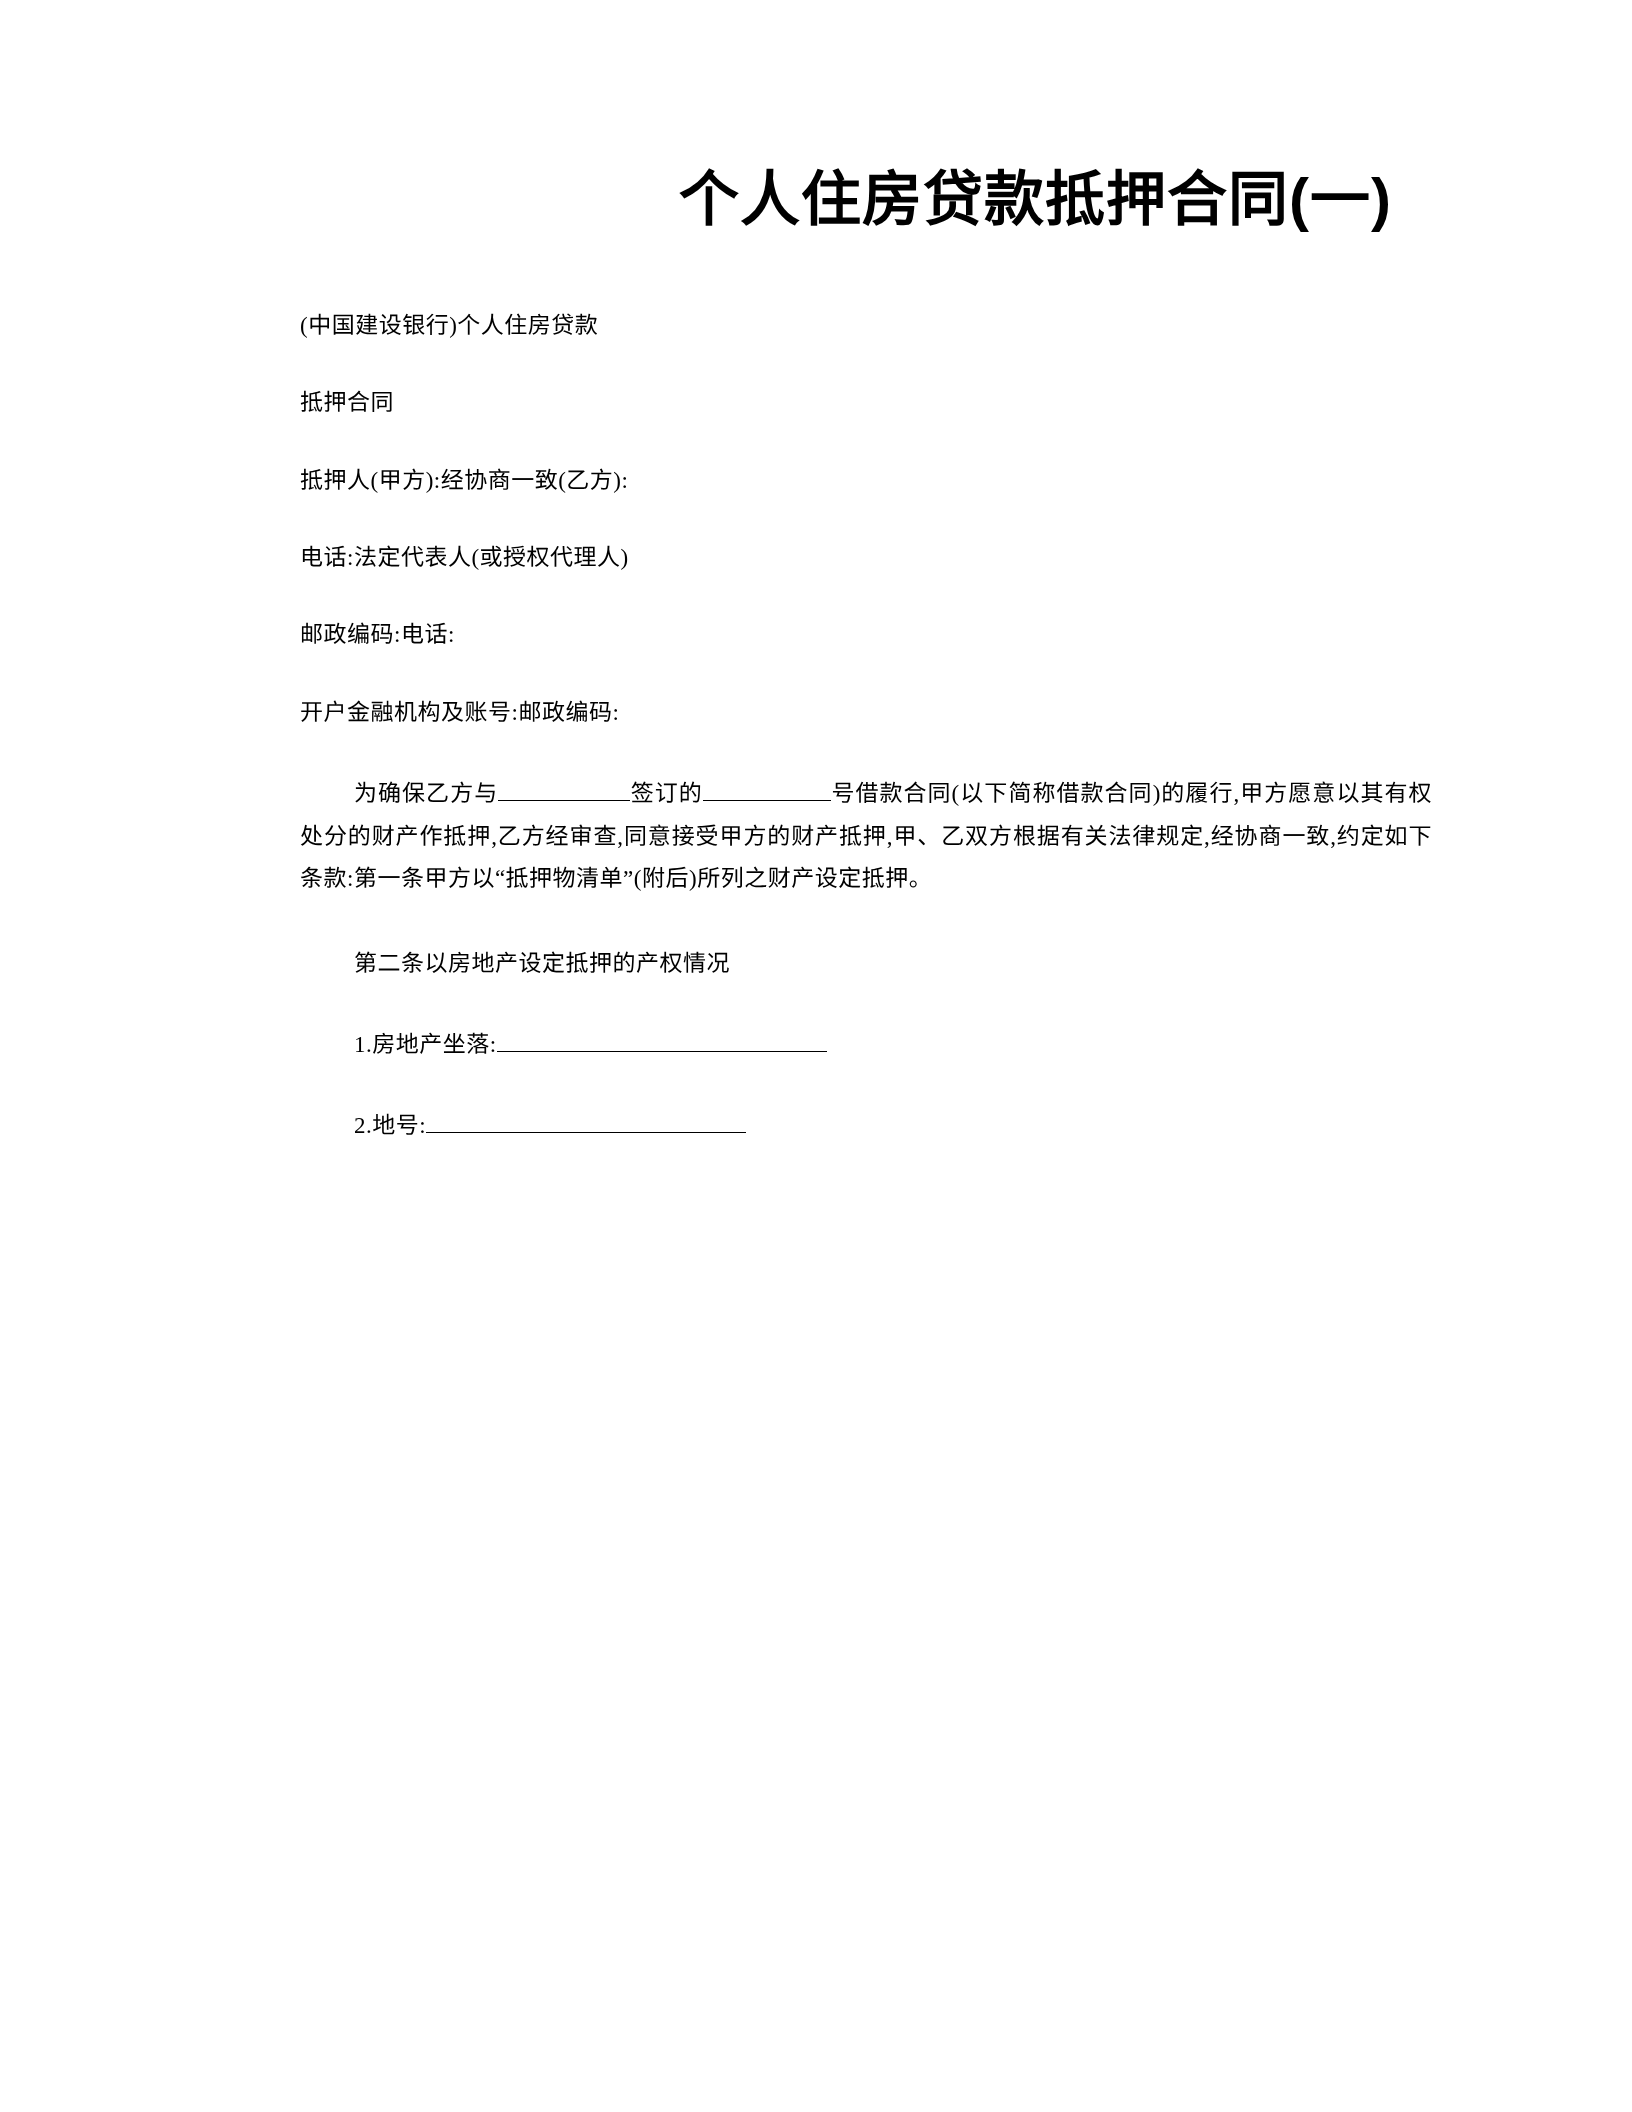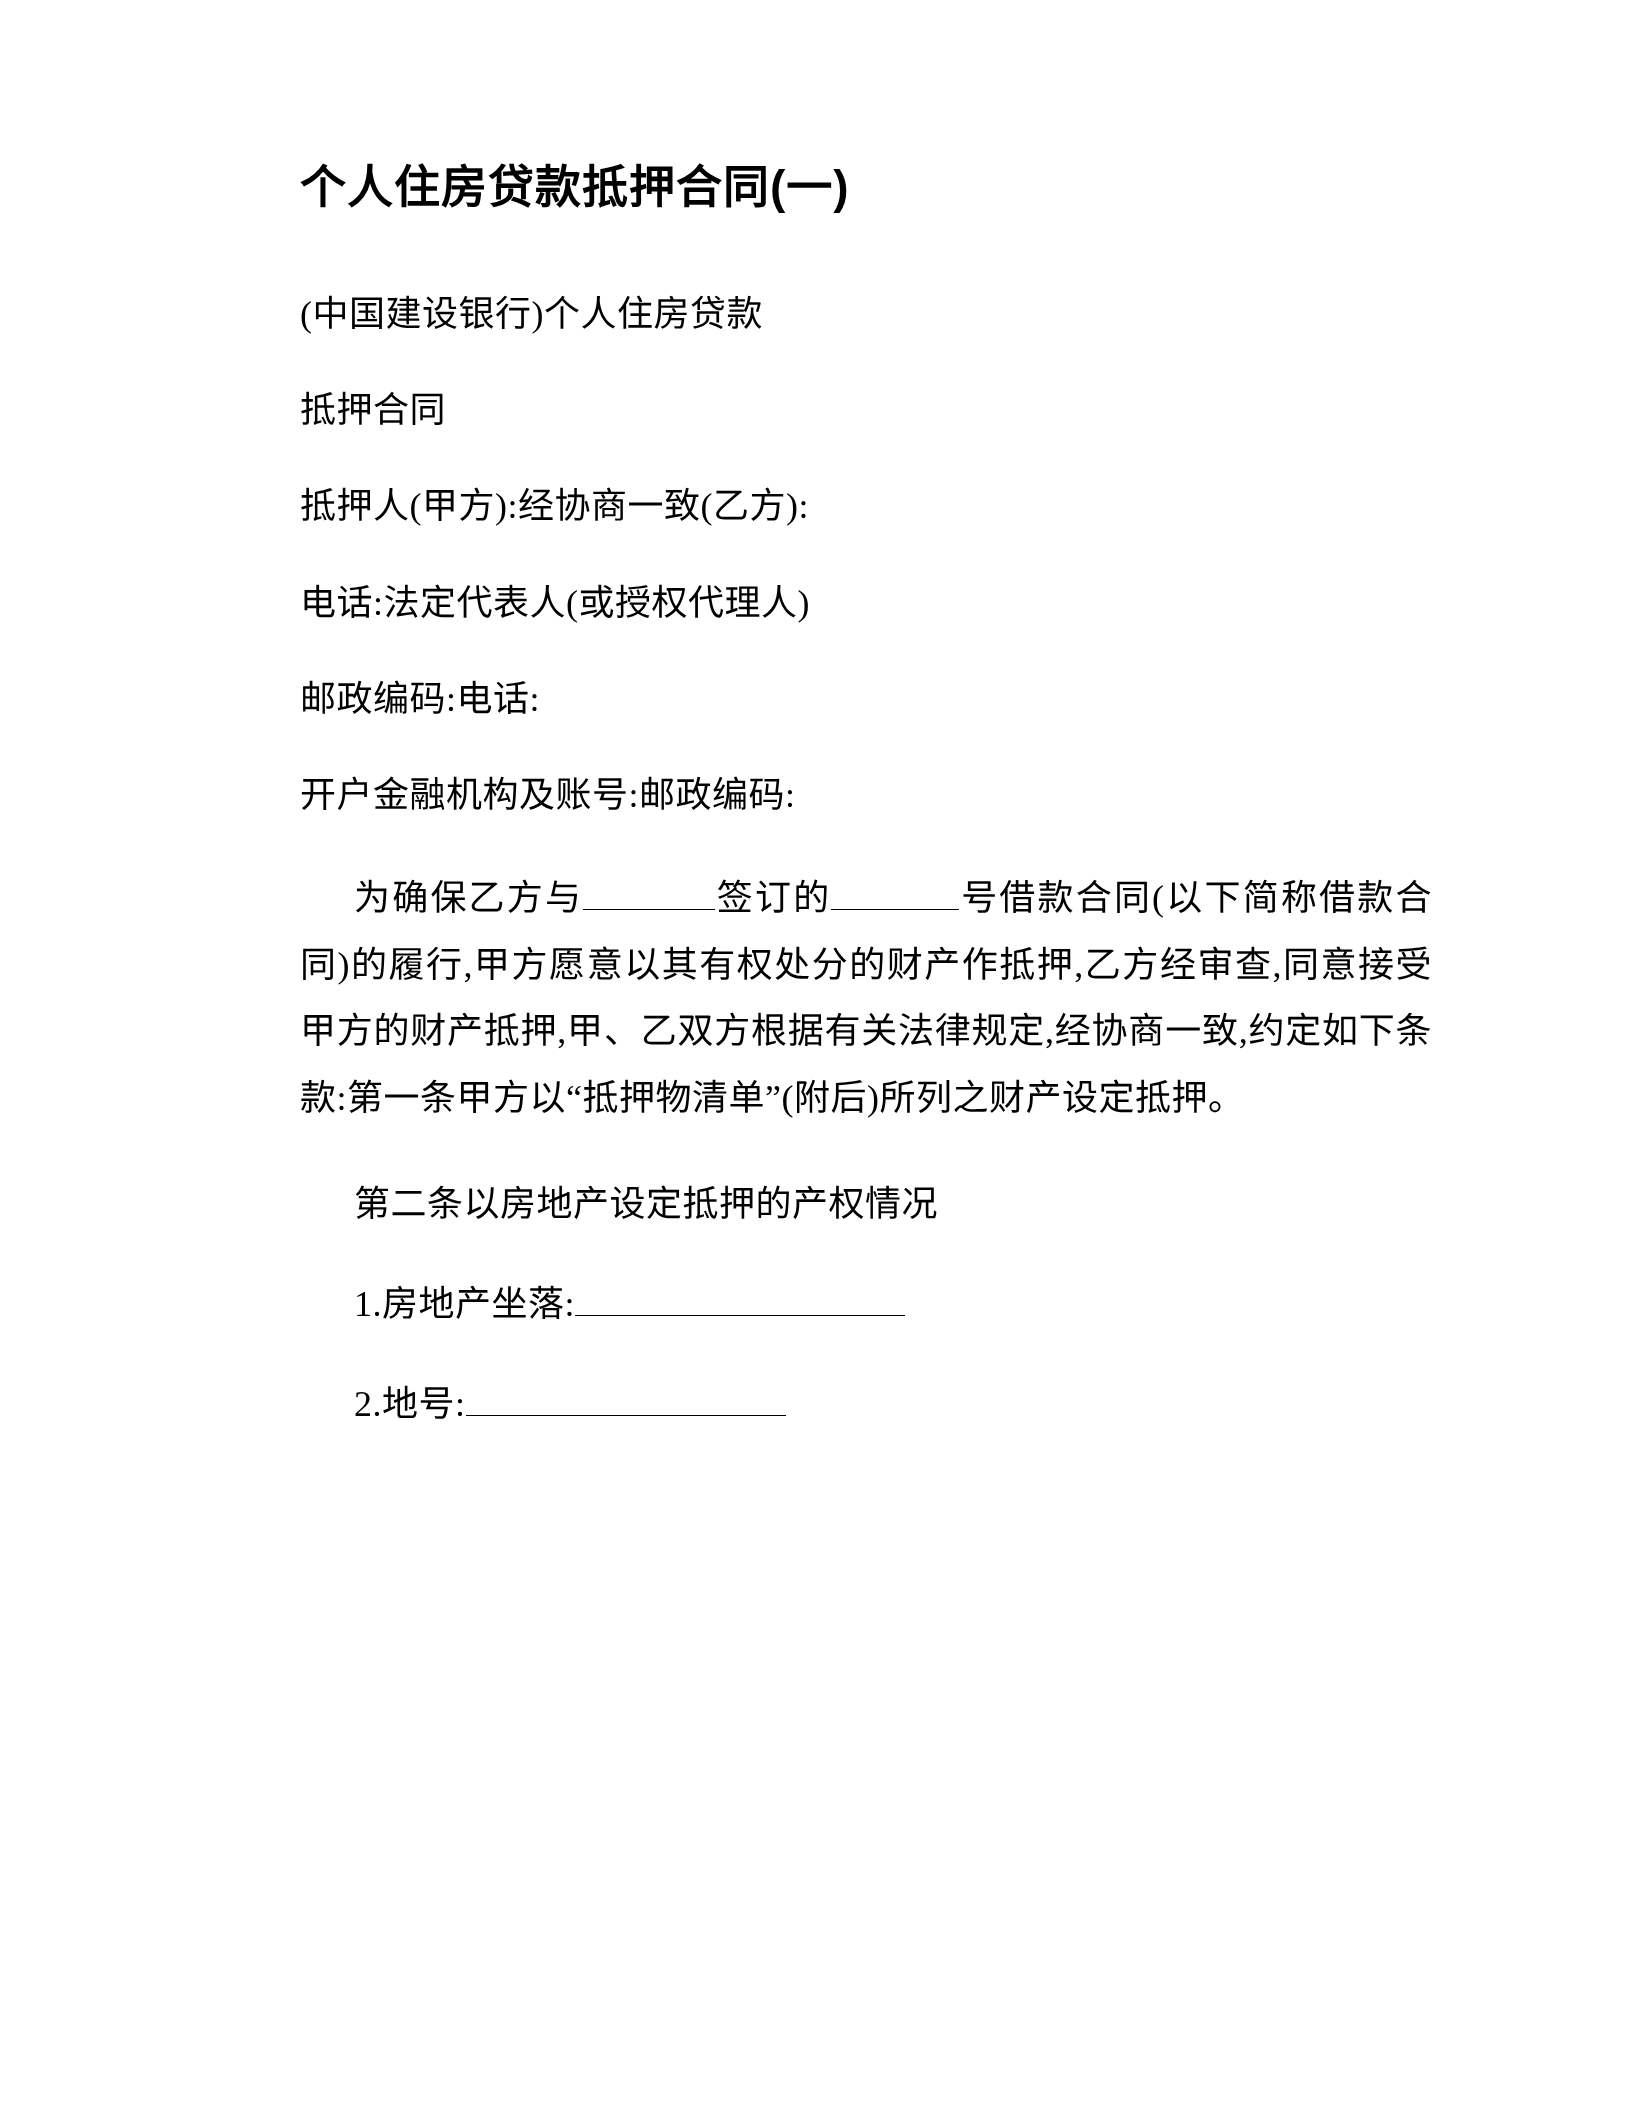--- a/index.html
+++ b/index.html
@@ -17,28 +17,28 @@
   .page {
     box-sizing: border-box;
     width: 1632px;
     height: 2112px;
     padding: 150px 200px 0 300px;
     background: #ffffff;
   }
   .doc-title {
     font-family: "Liberation Sans", "DejaVu Sans", sans-serif;
     font-weight: bold;
-    font-size: 46px;
+    font-size: 60px;
     letter-spacing: 1px;
-    text-align: left;
+    text-align: right;
     margin: 0 0 72px 0;
     padding-right: 40px;
   }
   .para {
-    font-size: 36px;
+    font-size: 23px;
     line-height: 1.45;
     margin: 0 0 44px 0;
     text-indent: 0;
     letter-spacing: 0.5px;
   }
   .para.block {
     margin-bottom: 46px;
     line-height: 1.85;
     text-align: justify;
     text-indent: 54px;

